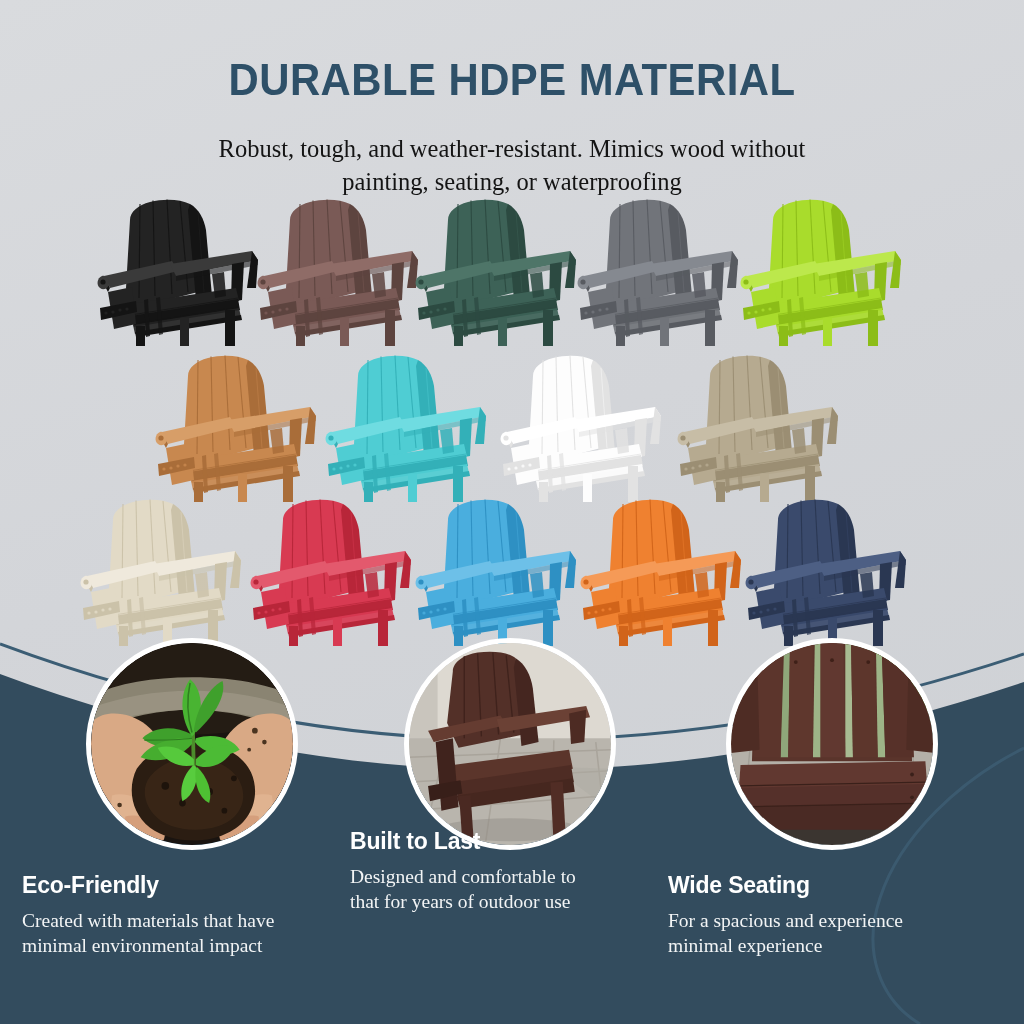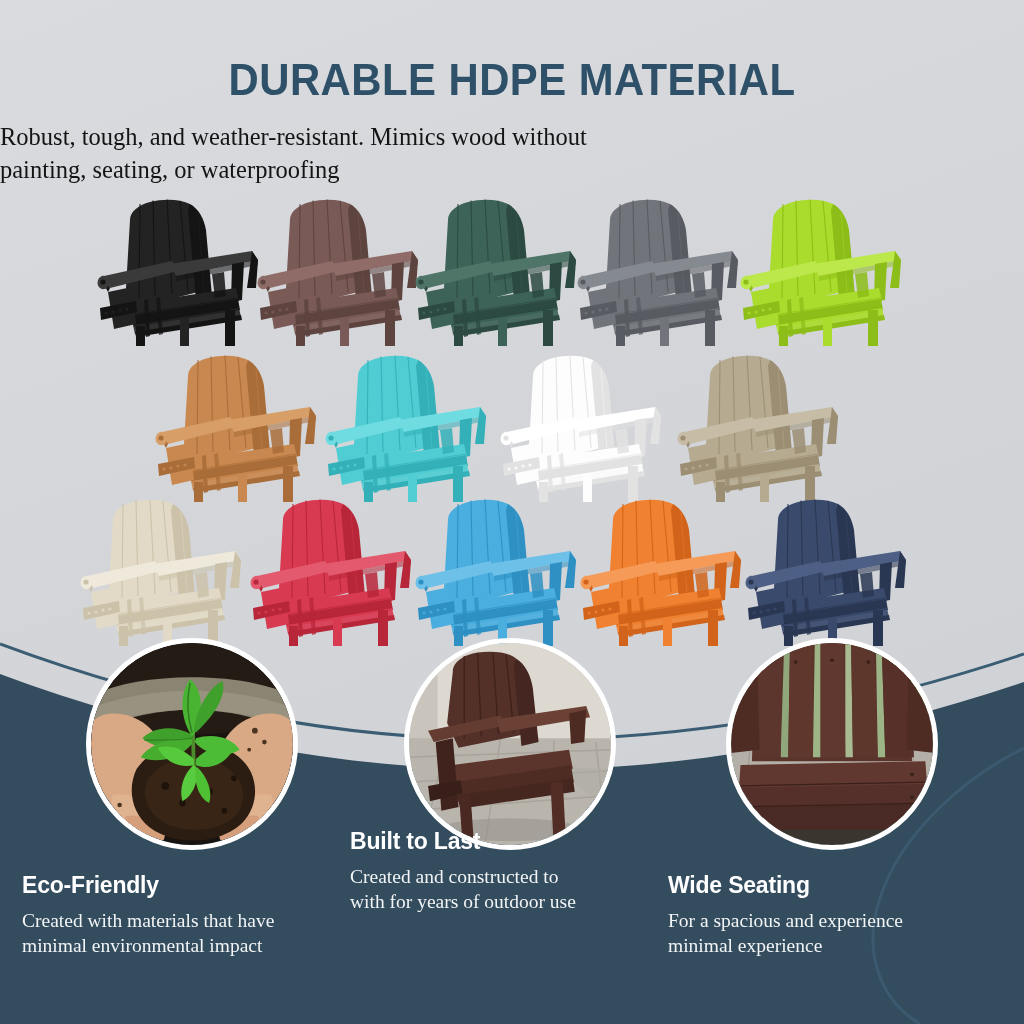--- a/index.html
+++ b/index.html
@@ -13,21 +13,21 @@
 
   
   .title{
     position:absolute;top:54px;left:0;width:100%;text-align:center;
     font-family:"Liberation Sans",sans-serif;
     font-weight:bold;font-size:45px;letter-spacing:0.5px;
     color:#2e5068;transform:scaleX(.93);transform-origin:center;
     white-space:nowrap;
   }
   .subtitle{
-    position:absolute;top:120px;left:0;width:100%;
+    position:absolute;top:132px;left:0;width:100%;text-align:center;
     font-family:"Liberation Serif",serif;font-size:24.5px;color:#141414;
     line-height:1.36;
   }
 
   
   .grid{position:absolute;top:196px;left:0;width:1024px;height:460px;}
   .chair-cell{position:absolute;width:200px;height:150px;}
 
   .chair{position:absolute;inset:0;}
   .chair svg{width:100%;height:100%;display:block;}
@@ -1115,22 +1115,22 @@
     <div class="feat-title">Eco-Friendly</div>
     <div class="feat-body">
       <span>Created with materials that have</span>
       <span>minimal environmental impact</span>
     </div>
   </div>
 
   <div class="feature" id="feature-1" style="left:350px;top:828px;width:320px;">
     <div class="feat-title">Built to Last</div>
     <div class="feat-body">
-      <span>Created and constructed to</span>
-      <span>with for years of outdoor use</span>
+      <span>Designed and comfortable to</span>
+      <span>that for years of outdoor use</span>
     </div>
   </div>
 
   <div class="feature" id="feature-2" style="left:668px;top:872px;width:330px;">
     <div class="feat-title">Wide Seating</div>
     <div class="feat-body">
       <span>For a spacious and experience</span>
       <span>minimal experience</span>
     </div>
   </div>

